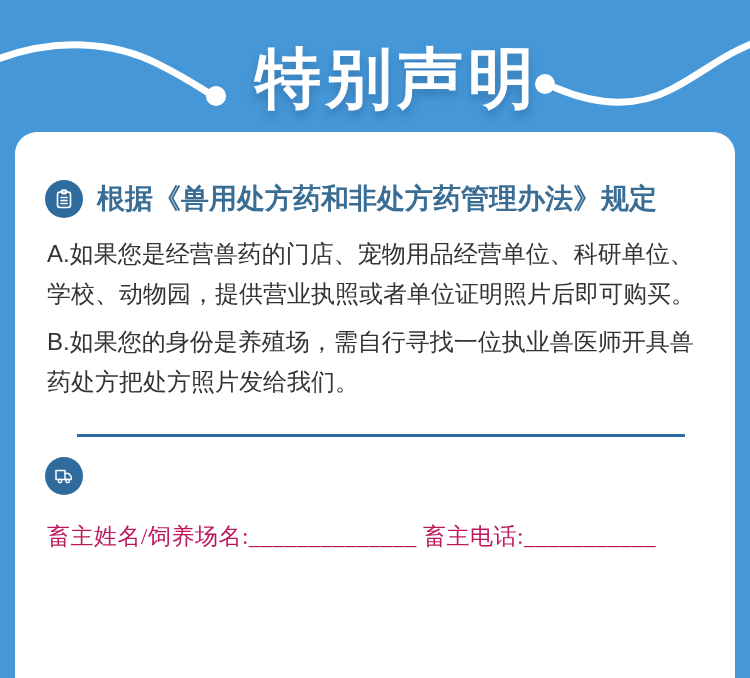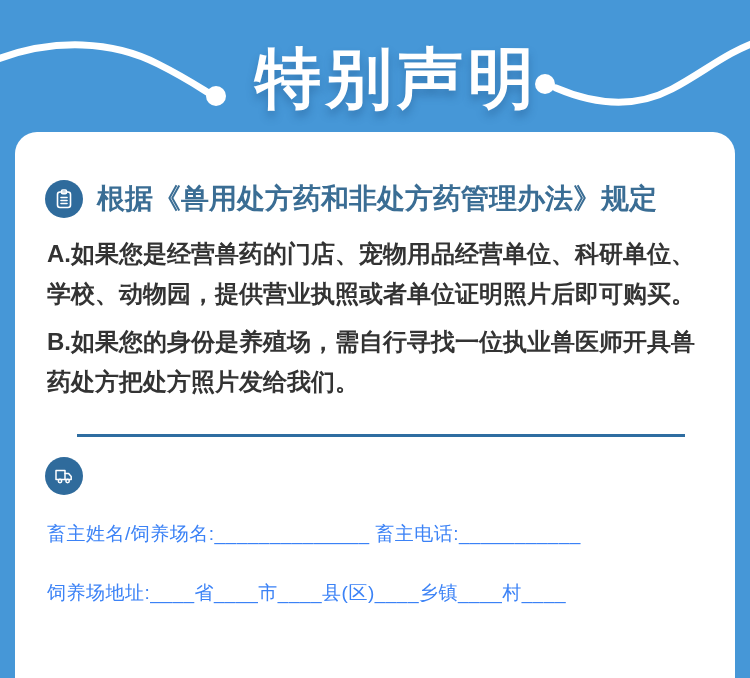--- a/index.html
+++ b/index.html
@@ -34,30 +34,29 @@
     background:#2f6b9c;display:flex;align-items:center;justify-content:center;
   }
   .icon-circle svg{display:block;}
   .section-heading-text{
     font-size:28px;font-weight:bold;color:#3a6d94;white-space:nowrap;
   }
   .para{
     width:654px;margin:16px 0 0 2px;
     font-size:24px;line-height:40px;color:#333333;
     word-break:break-all;
-    font-weight:bold;
   }
   .para.second{margin-top:8px;}
   .divider{
     height:3px;background:#2e6da1;border:none;
     margin:32px 20px 0 32px;
   }
   .form-line{
-    margin:26px 0 0 2px;font-size:19px;color:#3b82f6;
-    white-space:nowrap;letter-spacing:0.5px;
+    margin:26px 0 0 2px;font-size:23px;color:#be185d;
+    white-space:nowrap;letter-spacing:0.5px;font-family:Liberation Serif, serif;
   }
   .form-line + .form-line{margin-top:33px;}
 </style>
 </head>
 <body>
 
 <div class="screen">
 
   <div class="hero">
     <svg width="750" height="135" viewBox="0 0 750 135">
@@ -94,16 +93,15 @@
         <svg width="24" height="24" viewBox="0 0 24 24" fill="none" stroke="#ffffff" stroke-width="1.5" stroke-linecap="round" stroke-linejoin="round">
           <path d="M4 6.5 h9 v9 h-9 z"></path>
           <path d="M13 9.5 h3.6 l2.6 3 v3 h-6.2"></path>
           <circle cx="8" cy="17" r="1.7"></circle>
           <circle cx="15.6" cy="17" r="1.7"></circle>
         </svg>
       </span>
     </div>
 
     <div class="form-line">畜主姓名/饲养场名:______________  畜主电话:___________</div>
-    <div class="form-line">饲养场地址:____省____市____县(区)____乡镇____村____</div>
 
   </div>
 </div>
 
 </body></html>

